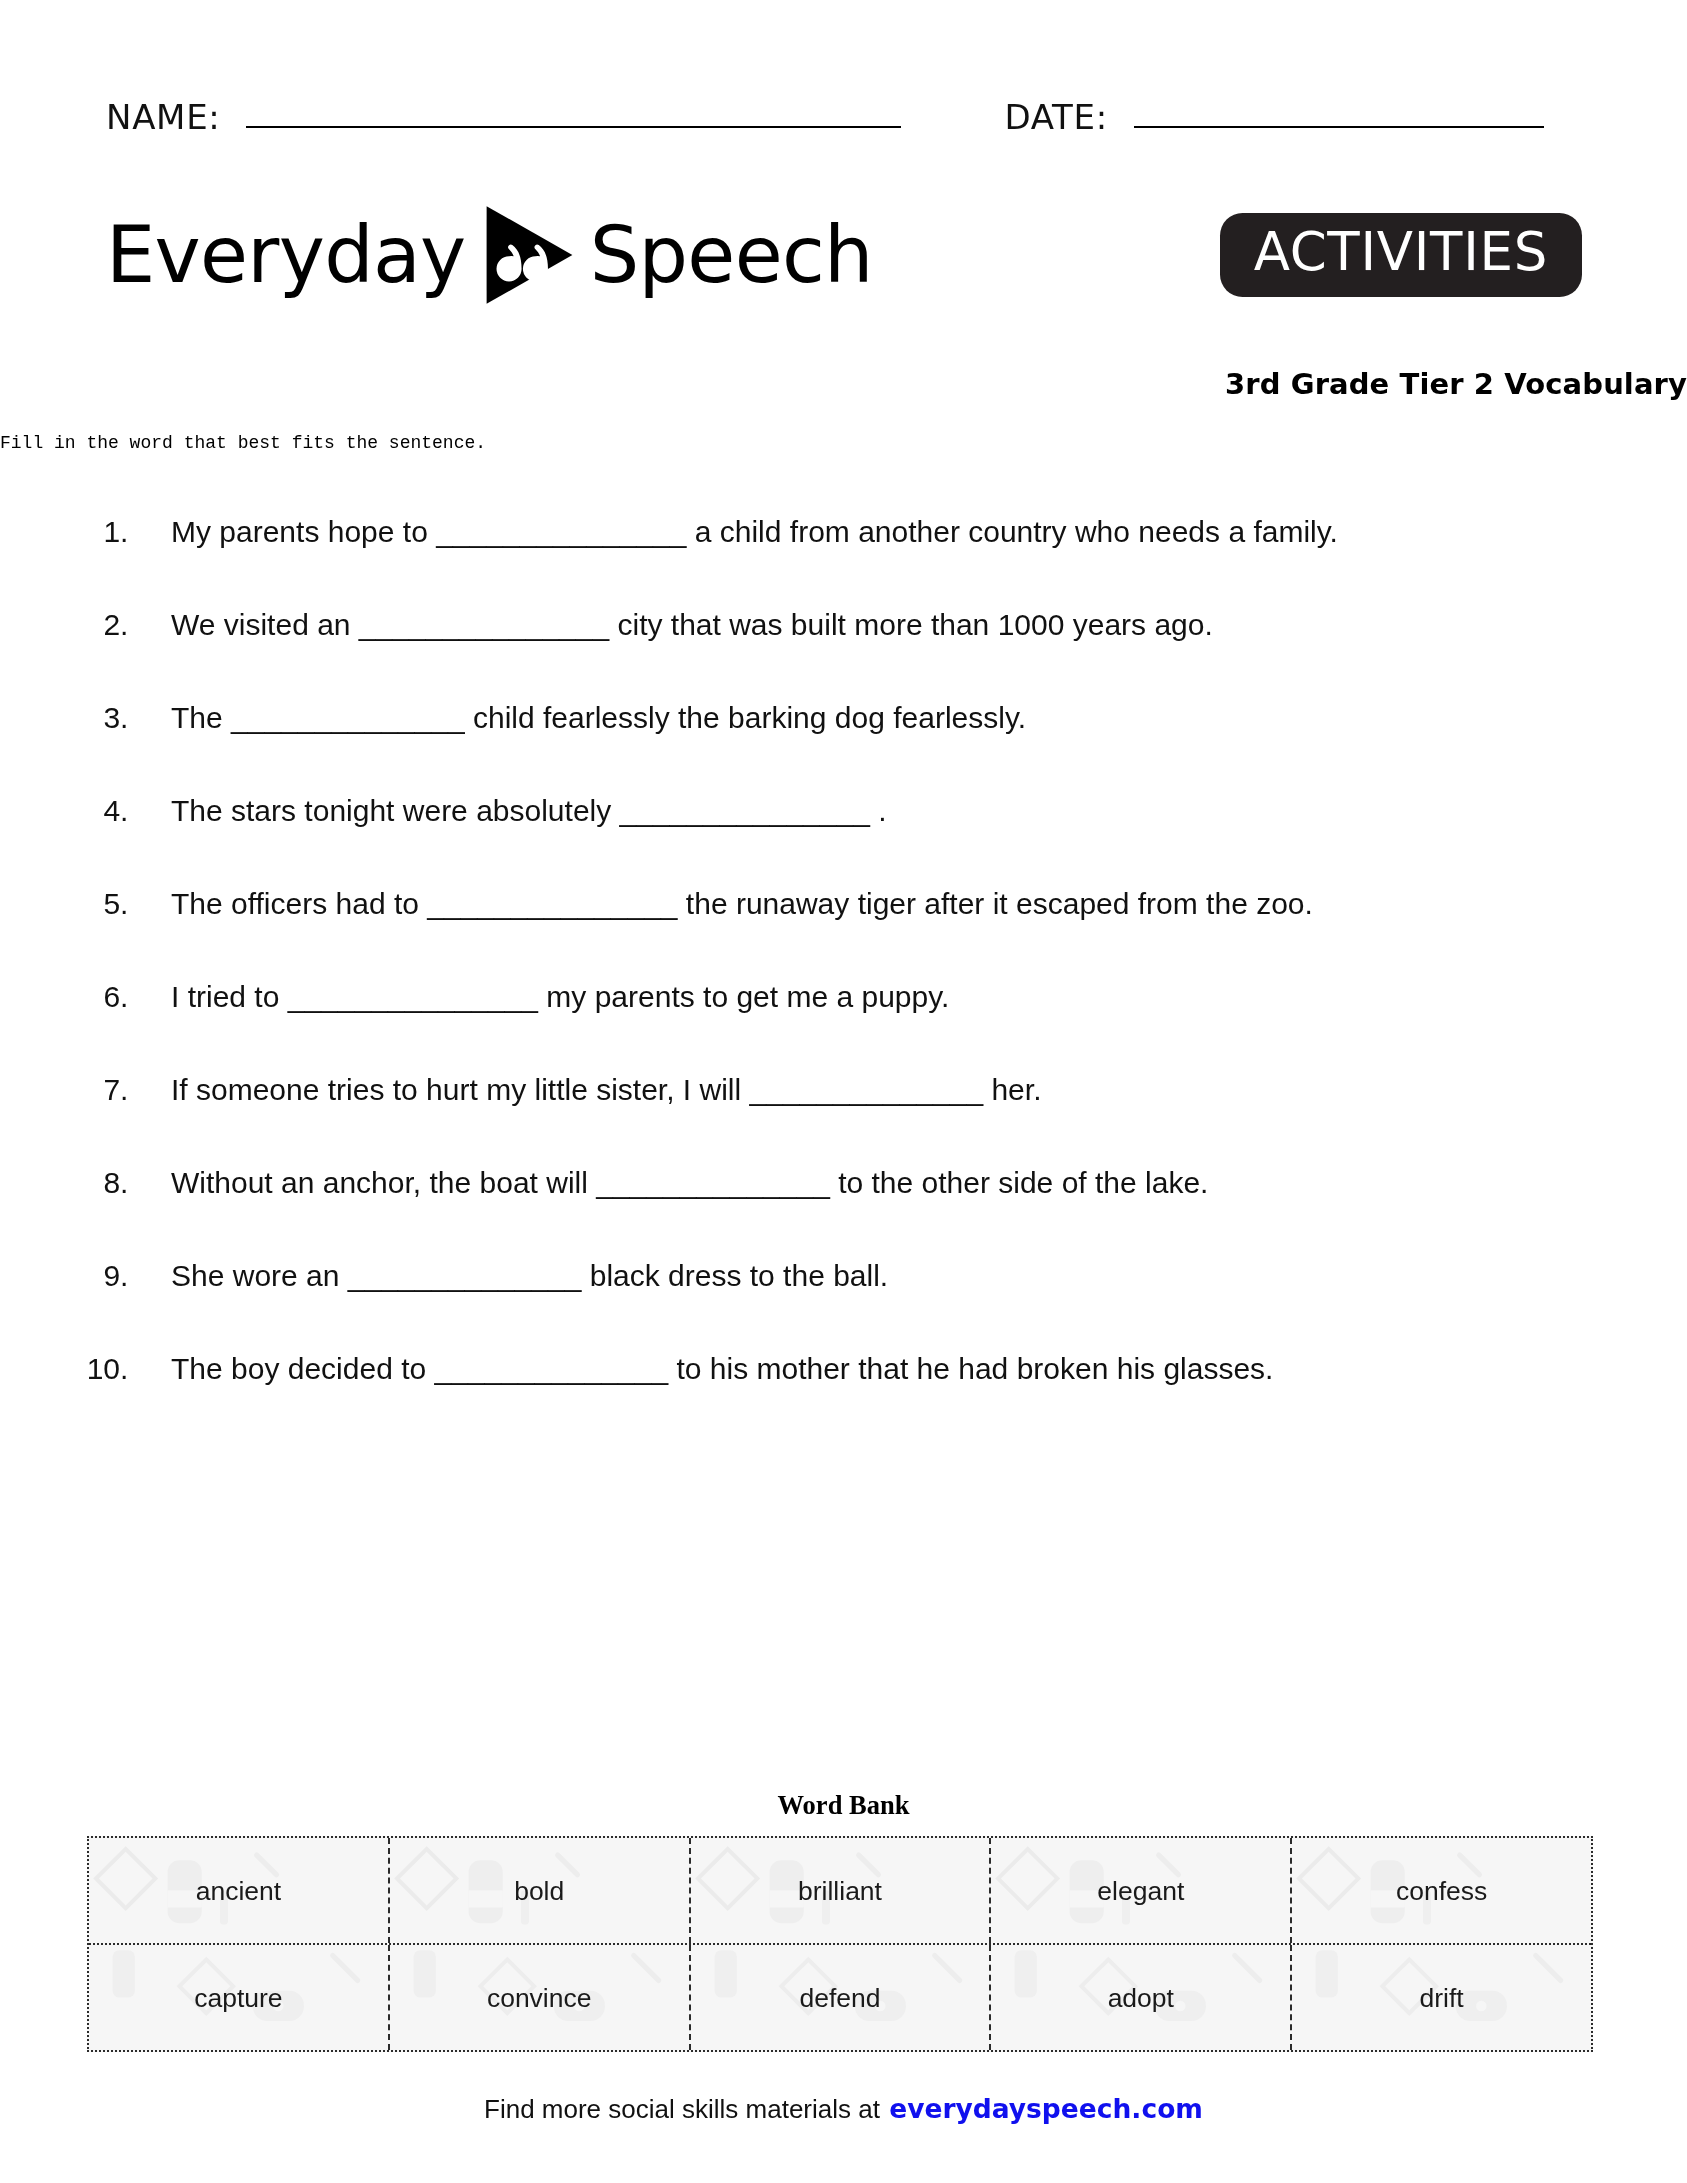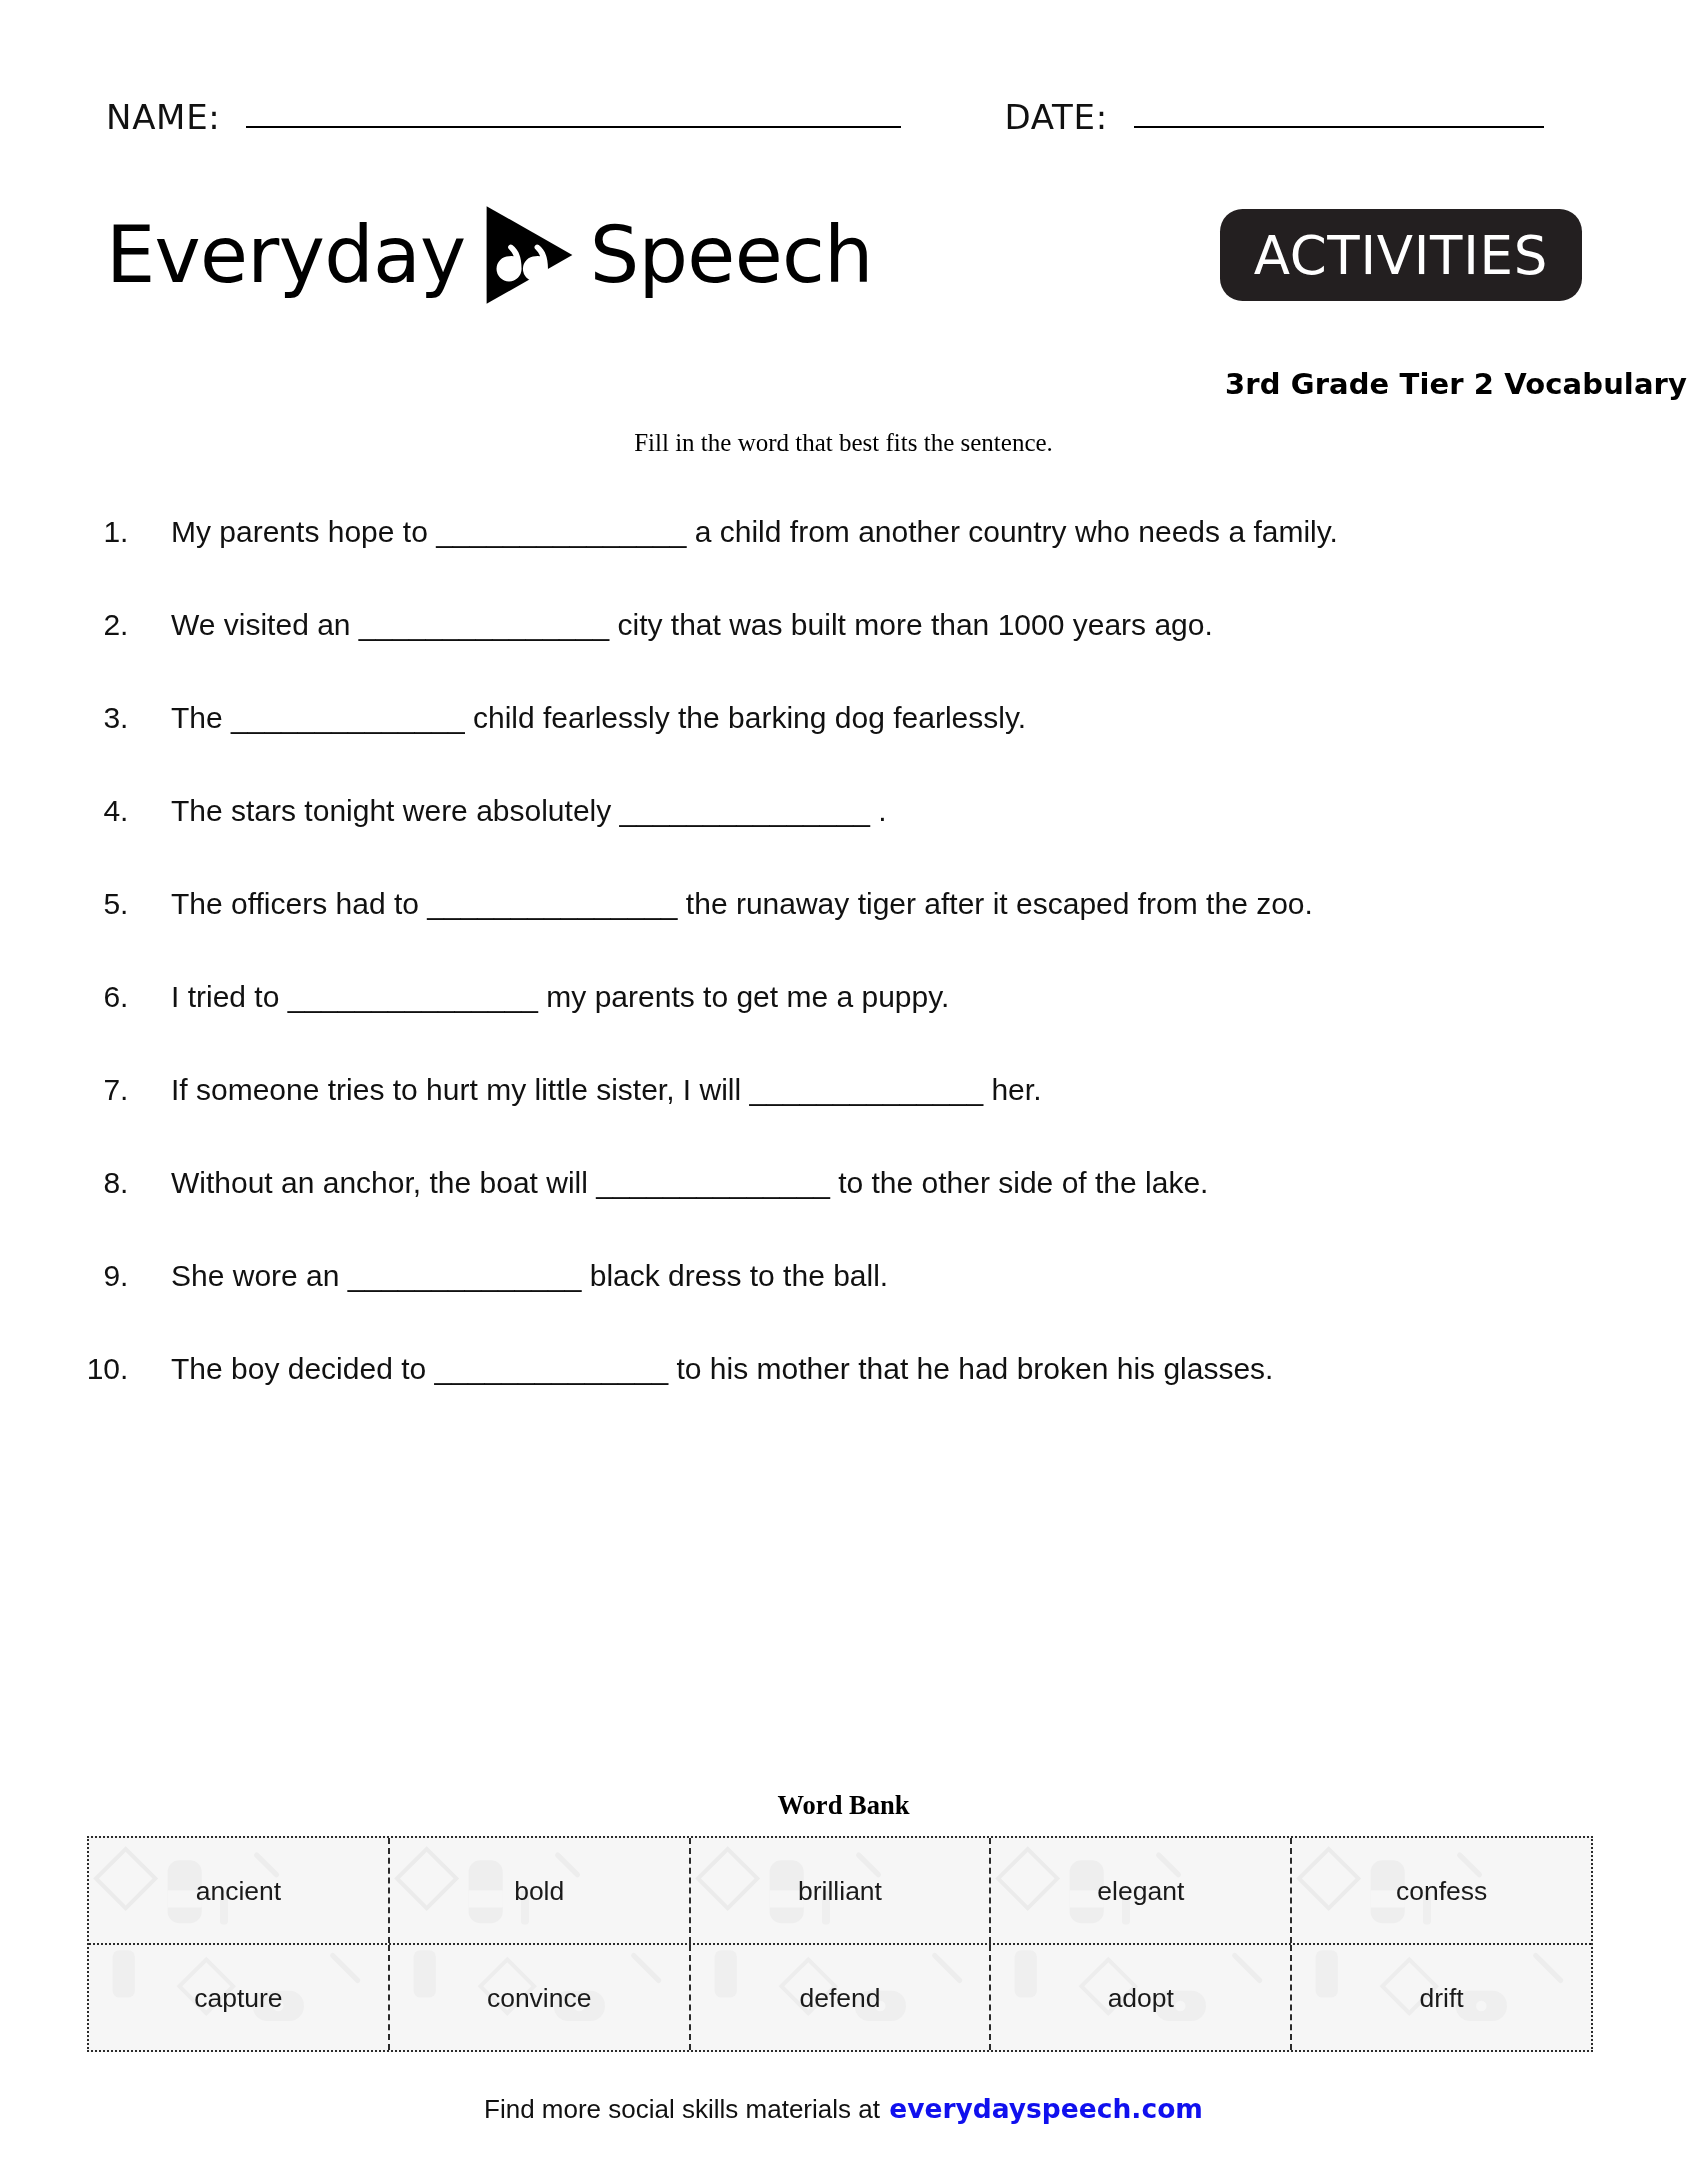--- a/index.html
+++ b/index.html
@@ -75,21 +75,21 @@
     height: 106px;
     margin: 0 10.6px 0 14.6px;
     position: relative;
     flex: none;
   }
   .brand-mark svg { display: block; }
   .brand-spacer { flex: 1 1 auto; }
   .badge {
     background: #231f20;
     border-radius: 22.5px;
-    padding: 18px 34px 17px;
+    padding: 10px 34px 17px;
     color: #ffffff;
     font-family: "DejaVu Sans", sans-serif;
     font-weight: 400;
     font-size: 53px;
     line-height: 57px;
     letter-spacing: 0.7px;
     margin-right: 12px;
   }
 
   
@@ -103,24 +103,24 @@
     font-weight: 700;
     font-size: 29px;
     line-height: 33px;
     letter-spacing: 0.1px;
   }
   .sheet-subtitle {
     position: absolute;
     top: 427px;
     left: 0;
     right: 0;
-    text-align: center;
-    font-family: Liberation Serif, serif;
+    text-align: left;
+    font-family: Liberation Mono, monospace;
     font-weight: 400;
-    font-size: 25px;
+    font-size: 18px;
     line-height: 32px;
   }
 
   
   .questions {
     position: absolute;
     top: 513px;
     left: 79px;
     right: 79px;
   }

